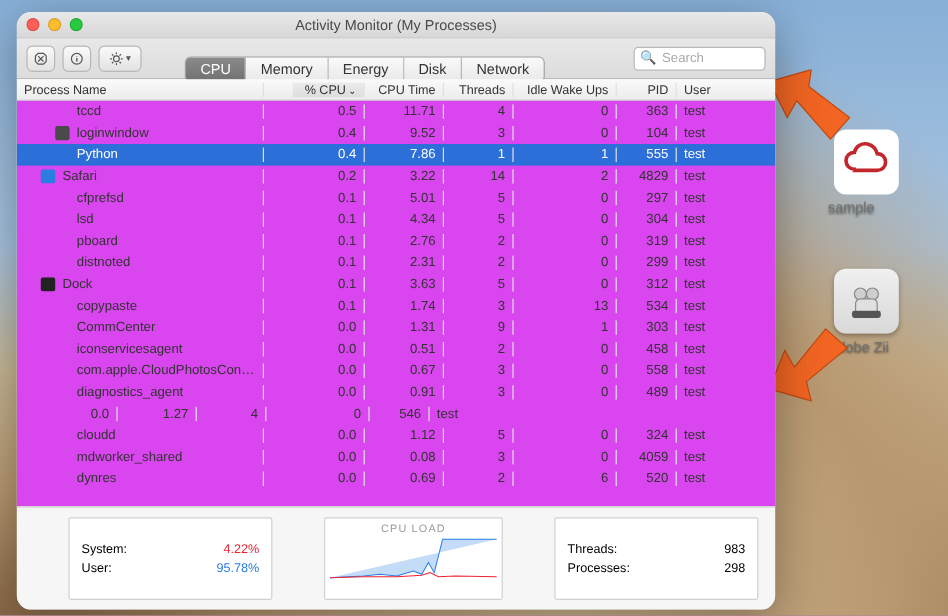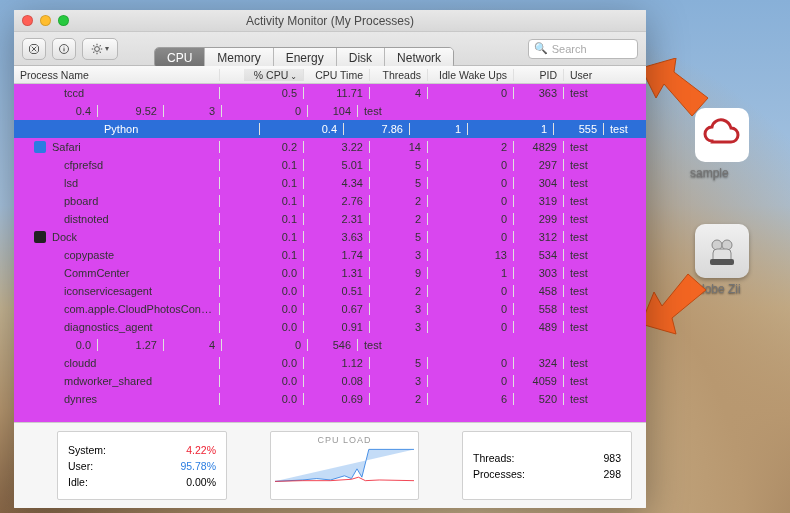--- a/index.html
+++ b/index.html
@@ -17,21 +17,21 @@
     left: 0; right: 0; bottom: 0; top: 0;
     background: radial-gradient(ellipse at 60% 100%, #d0b890 0%, #b89870 40%, transparent 70%);
   }
   .window {
     position: absolute;
     left: 14px;
     top: 10px;
     width: 632px;
     height: 498px;
     background: #f0f0f0;
-    border-radius: 1px;
+    border-radius: 12px;
     box-shadow: 0 10px 40px rgba(0,0,0,.35);
     display: flex;
     flex-direction: column;
     overflow: hidden;
   }
   .titlebar {
     height: 22px;
     background: linear-gradient(#e8e8e8,#d8d8d8);
     display: flex;
     align-items: center;
@@ -142,21 +142,21 @@
   .row {
     display: flex;
     height: 18px;
     align-items: center;
     color: #333;
   }
   .row .c-name { padding-left: 32px; display: flex; align-items: center; gap: 6px;}
   .row .pname-text { flex:1; overflow:hidden; text-overflow:ellipsis;}
   .row.lvl0 .c-name { padding-left: 20px; }
   .row.selected { background: #2c6fd9; color: #fff; }
-  .row.selected .c-name { color:#fff;margin-left:40px;}
+  .row.selected .c-name { color:#fff;}
   .picon { width:12px; height:12px; display:inline-block; border-radius:2px;}
   .bottom {
     border-top: 1px solid #ccc;
     background: #f6f6f6;
     padding: 8px 14px;
     display: flex;
     gap: 14px;
     height: 86px;
   }
   .panel {
@@ -302,20 +302,24 @@
           <span class="pname-text">tccd</span>
         </div>
         <div class="c-cpu">0.5</div>
         <div class="c-time">11.71</div>
         <div class="c-thr">4</div>
         <div class="c-idle">0</div>
         <div class="c-pid">363</div>
         <div class="c-user">test</div>
       </div>
       <div class="row">
+        <div class="c-name">
+          <span class="picon" style="background:#4a4a4a"></span>
+          <span class="pname-text">loginwindow</span>
+        </div>
         <div class="c-cpu">0.4</div>
         <div class="c-time">9.52</div>
         <div class="c-thr">3</div>
         <div class="c-idle">0</div>
         <div class="c-pid">104</div>
         <div class="c-user">test</div>
       </div>
       <div class="row selected">
         <div class="c-name">
           <span class="picon"></span>
@@ -508,24 +512,20 @@
 
   <div class="bottom">
     <div class="panel left">
       <div class="stat">
           <span>System:</span>
           <span class="v red">4.22%</span>
         </div>
       <div class="stat">
           <span>User:</span>
           <span class="v blue">95.78%</span>
-        </div>
-      <div class="stat">
-          <span>Idle:</span>
-          <span class="v">0.00%</span>
         </div>
     </div>
     <div class="panel mid">
       <div class="cpuload-label">CPU LOAD</div>
       <svg class="graph" viewBox="0 0 200 50" preserveAspectRatio="none">
         <polyline points="0,48 40,46 60,44 80,46 100,40 110,44 118,30 125,42 135,2 200,2" fill="rgba(60,140,230,.3)" stroke="#2a7de1" stroke-width="1.2"></polyline>
         <polyline points="0,48 40,47 80,47 110,45 120,42 130,47 150,46 200,47" fill="none" stroke="#e23" stroke-width="1.2"></polyline>
       </svg>
     </div>
     <div class="panel right">

